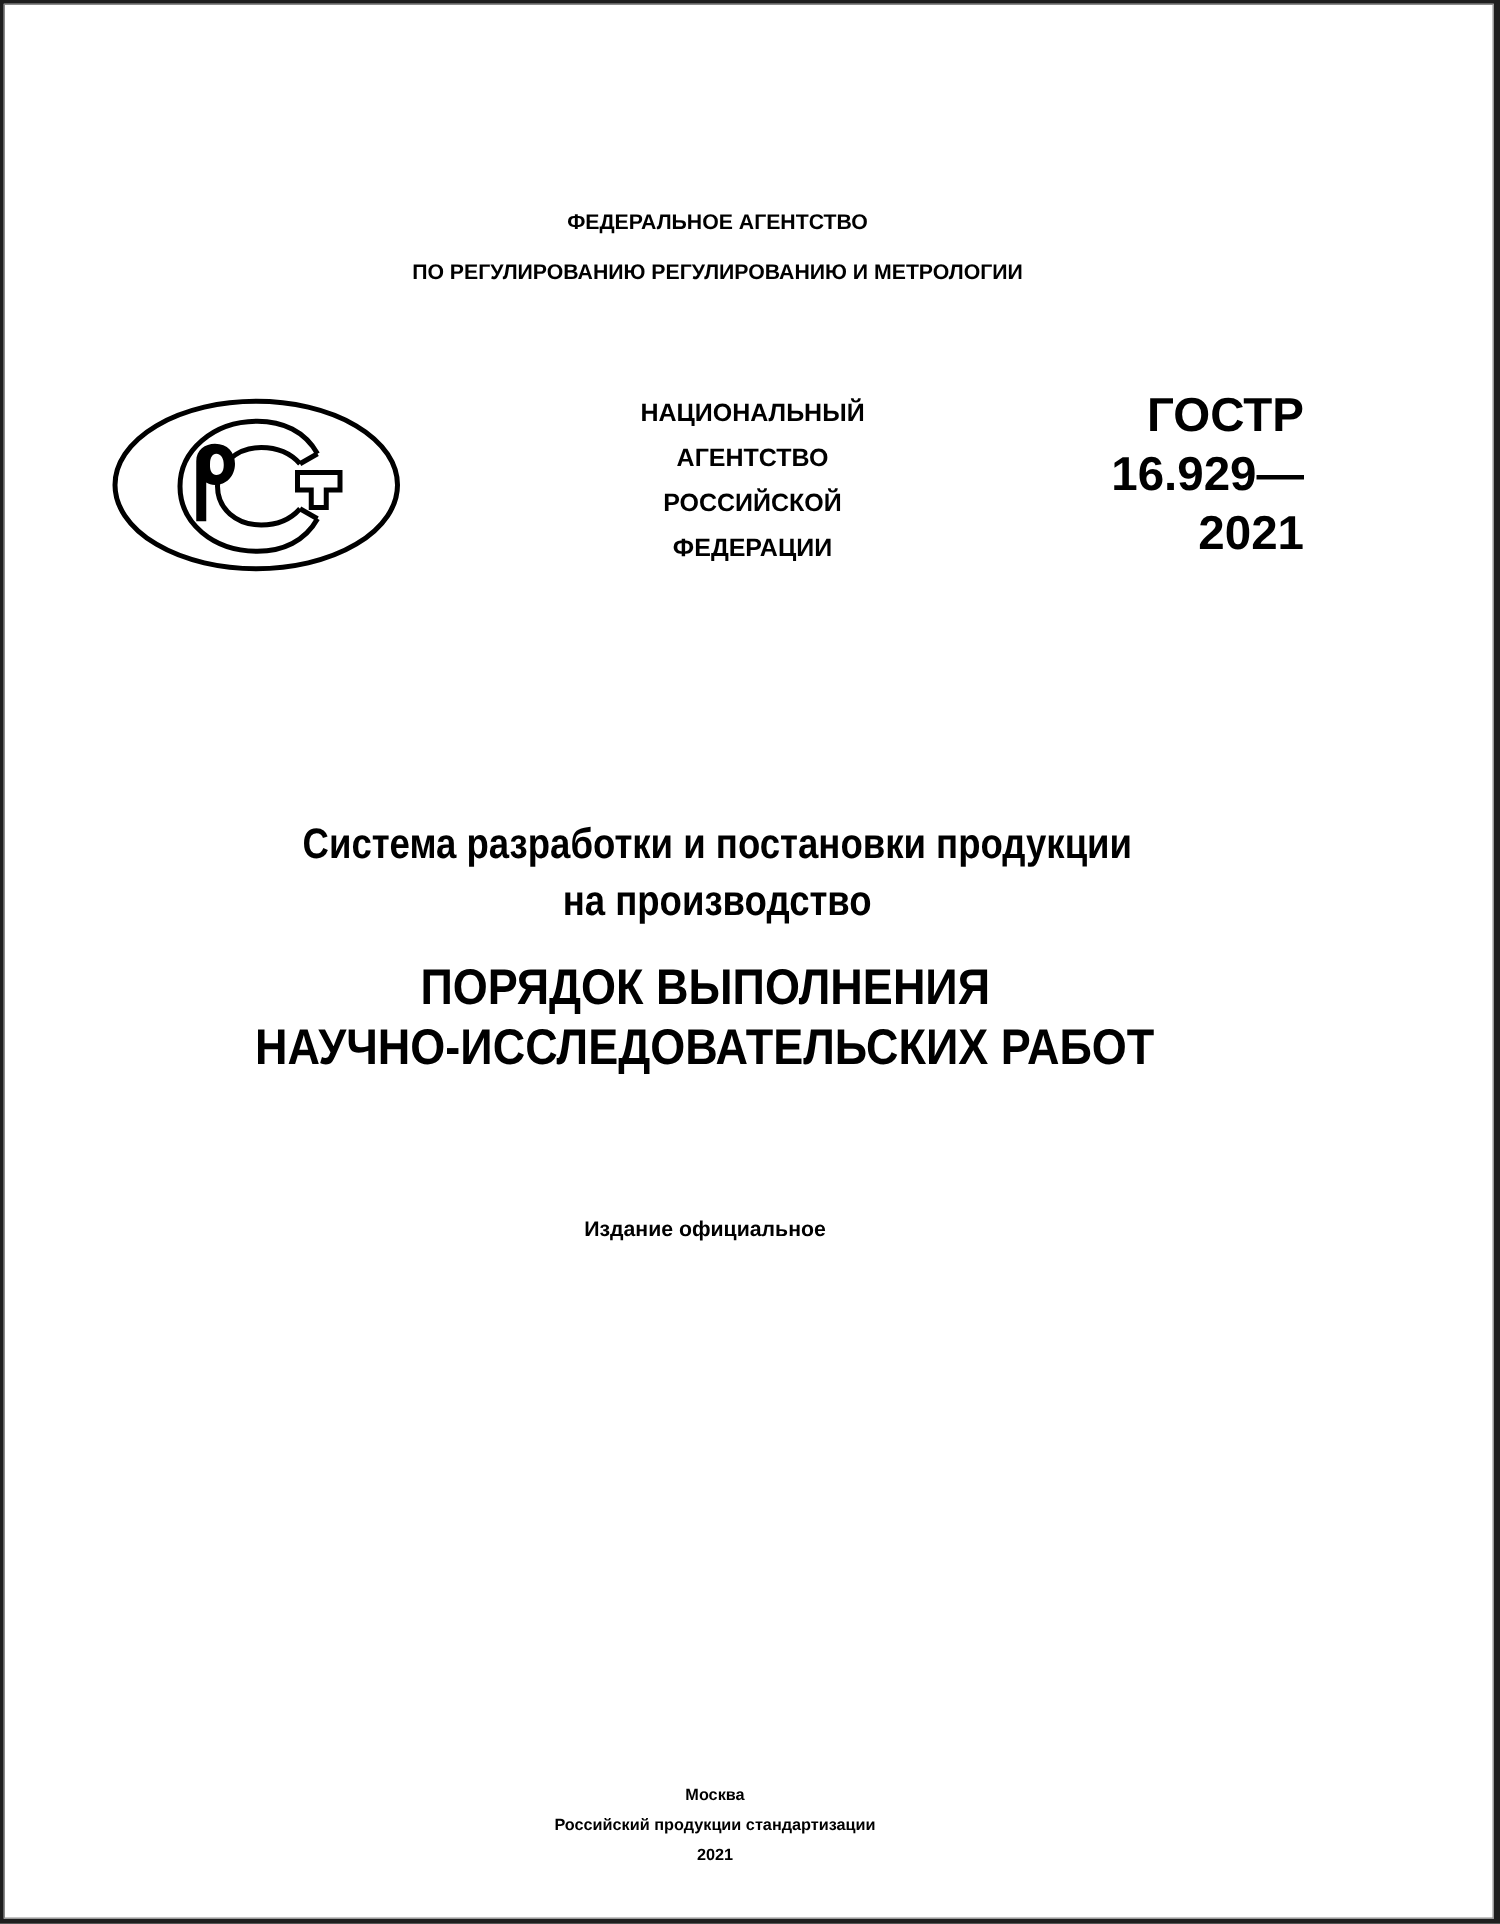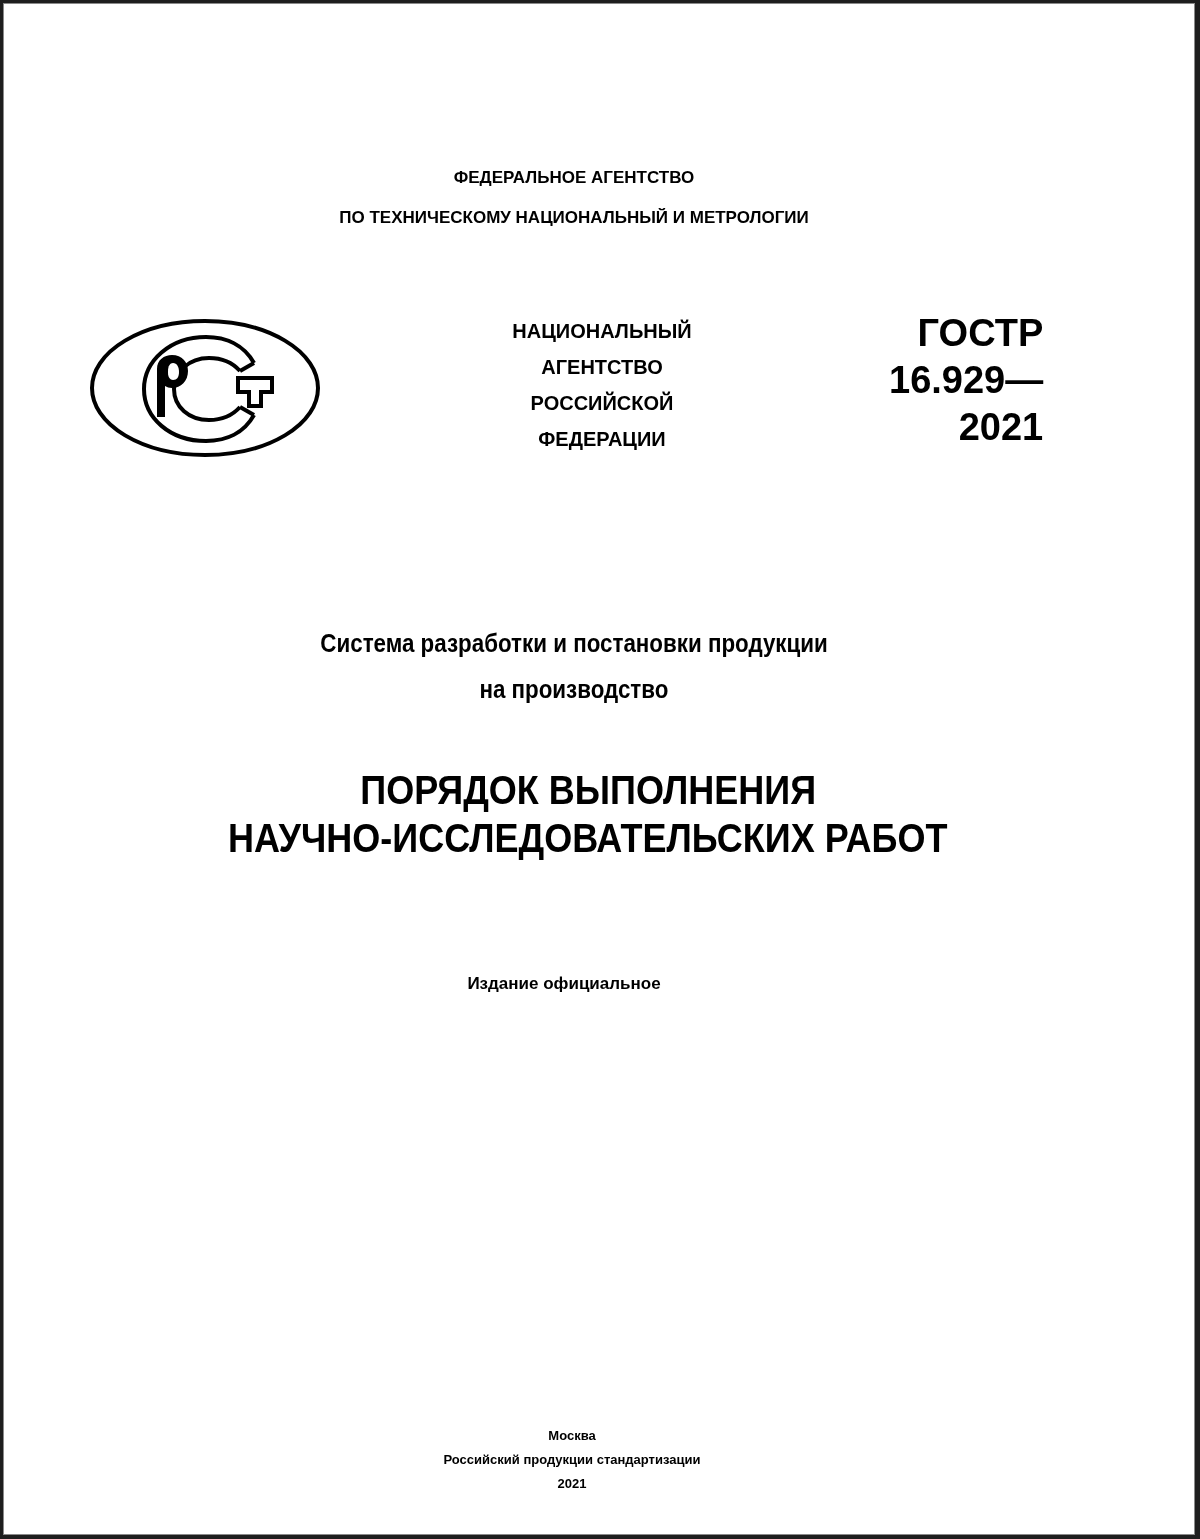--- a/index.html
+++ b/index.html
@@ -25,37 +25,37 @@
 
     .agency1 { left: 0; width: 1140px; top: 164px; font-size: 17px; }
     .agency2 { left: 0; width: 1140px; top: 204px; font-size: 17px; }
 
     .logo { left: 84px; top: 313px; width: 234px; height: 142px; }
 
     .natstd { left: 480px; width: 236px; font-size: 20px; line-height: 36px; top: 309px; }
 
     .gost { left: 885px; top: 306px; font-size: 38px; line-height: 47px; text-align: right; }
 
-    .sub1 { left: 0; width: 1140px; top: 616px; font-size: 26px; line-height: 46px; text-align: center; }
+    .sub1 { left: 0; width: 1140px; top: 648px; font-size: 34px; line-height: 46px; text-align: center; }
     .sub-inner { display: inline-block; transform: scaleX(0.86); transform-origin: center; }
 
-    .title { left: 0; width: 1120px; top: 762px; font-size: 40px; line-height: 48px; padding-left: 24px; }
+    .title { left: 0; width: 1120px; top: 762px; font-size: 40px; line-height: 48px; }
     .title-inner { display: inline-block; transform: scaleX(0.9); transform-origin: center; }
 
     .edition { left: 0; width: 1120px; top: 970px; font-size: 17px; text-align: center; }
 
     .footer { left: 0; width: 1136px; top: 1420px; font-size: 13px; line-height: 24px; }
   </style>
 </head>
 <body>
 
 <div class="page">
 
   <div class="abs center b agency1">ФЕДЕРАЛЬНОЕ АГЕНТСТВО</div>
-  <div class="abs center b agency2">ПО ТЕХНИЧЕСКОМУ НАЦИОНАЛЬНЫЙ И МЕТРОЛОГИИ</div>
+  <div class="abs center b agency2">ПО РЕГУЛИРОВАНИЮ РЕГУЛИРОВАНИЮ И МЕТРОЛОГИИ</div>
 
   <div class="abs logo">
     <svg width="234" height="142" viewBox="0 0 234 142" xmlns="http://www.w3.org/2000/svg">
 
       <ellipse cx="117" cy="71" rx="113" ry="67" fill="none" stroke="#000" stroke-width="4"></ellipse>
 
       <path d="M 166 46 C 156 28, 138 20, 118 20 C 82 20, 56 44, 56 72 C 56 101, 82 124, 118 124 C 138 124, 156 116, 166 98" fill="none" stroke="#000" stroke-width="4"></path>
 
       <path d="M 152 54 C 144 45, 133 41, 121 41 C 101 41, 86 55, 86 72 C 86 90, 101 103, 121 103 C 133 103, 144 99, 152 90" fill="none" stroke="#000" stroke-width="4"></path>
 

